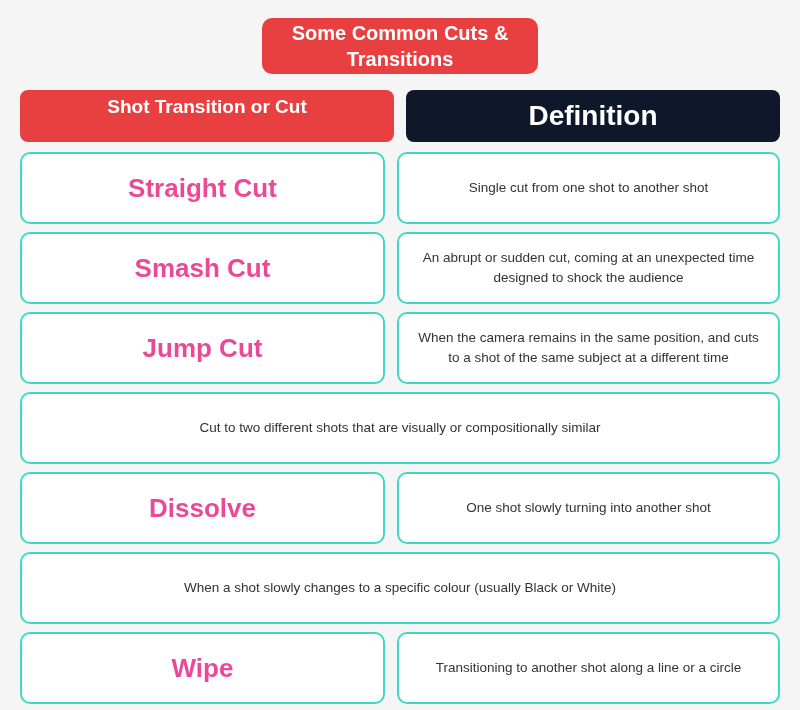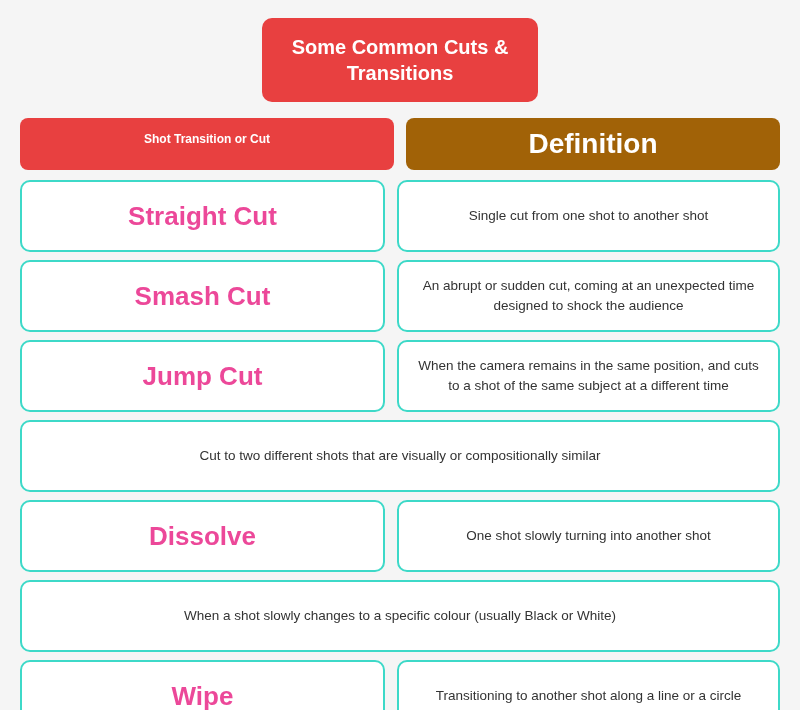--- a/index.html
+++ b/index.html
@@ -12,21 +12,21 @@
       flex-direction: column;
       align-items: center;
       padding: 18px 20px 10px;
       overflow: hidden;
     }
 
     .title-box {
       background: #e84040;
       color: white;
       border-radius: 10px;
-      padding: 16px 30px;
+      padding: 2px 30px;
       text-align: center;
       font-size: 20px;
       font-weight: bold;
       margin-bottom: 16px;
       line-height: 1.3;
     }
 
     .table-container {
       width: 100%;
       display: flex;
@@ -39,27 +39,27 @@
       gap: 12px;
       margin-bottom: 10px;
     }
 
     .header-left {
       background: #e84040;
       color: white;
       border-radius: 8px;
       flex: 1;
       text-align: center;
-      font-size: 12px;
+      font-size: 19px;
       font-weight: bold;
-      padding: 14px 8px;
+      padding: 6px 8px;
     }
 
     .header-right {
-      background: #a16207;
+      background: #0f172a;
       color: white;
       border-radius: 8px;
       flex: 1;
       text-align: center;
       font-size: 28px;
       font-weight: bold;
       padding: 10px 8px;
     }
 
     .rows-container {

